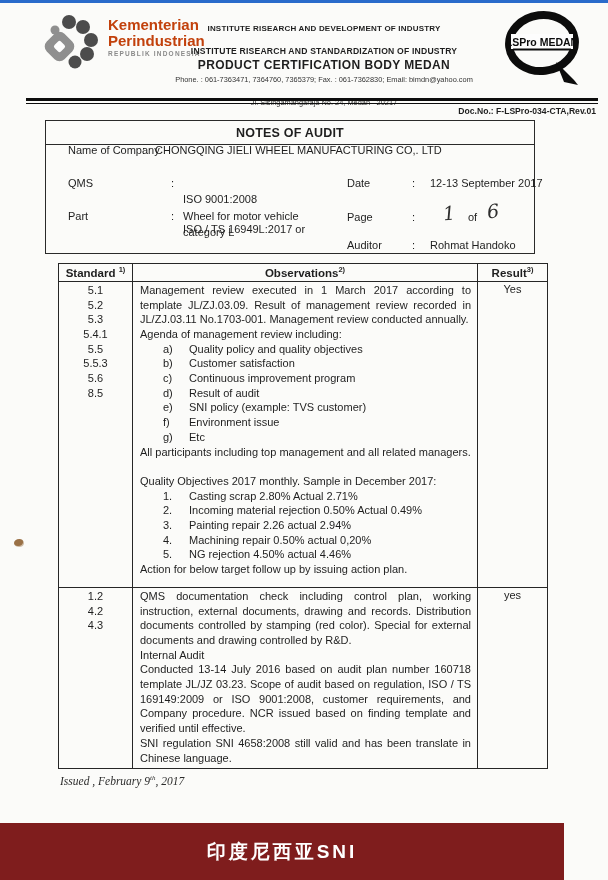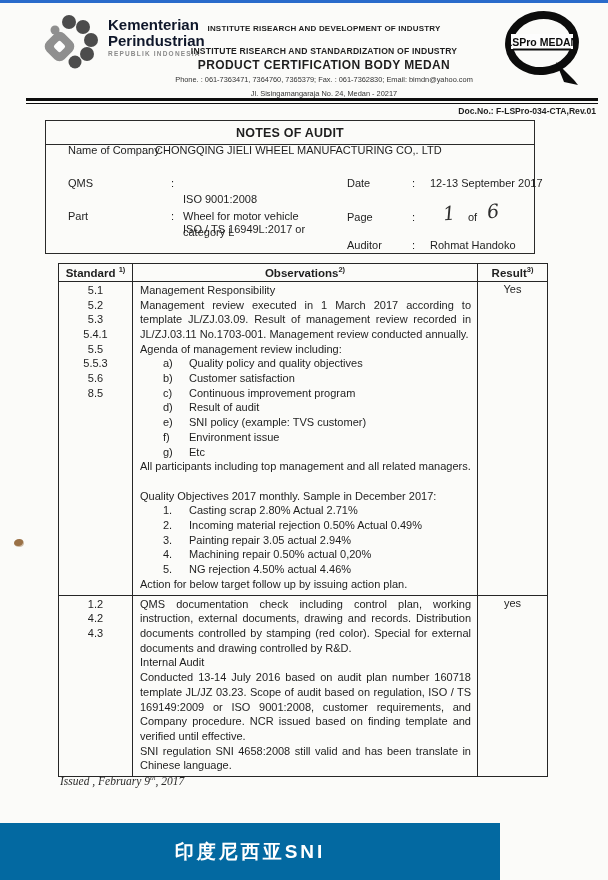--- a/index.html
+++ b/index.html
@@ -9,28 +9,28 @@
     font-family:"Liberation Sans", sans-serif; color:#1e1e1e;
   }
   .abs { position:absolute; }
 
   
   .top-line { left:0; top:0; width:608px; height:3px; background:#2a6bcb; }
 
   
   .ministry-logo { left:42px; top:13px; width:64px; height:56px; }
   .ministry-text { left:108px; top:17px; line-height:1.05; }
-  .ministry-text .l1, .ministry-text .l2 { font-size:15px; font-weight:bold; color:#0f172a; }
+  .ministry-text .l1, .ministry-text .l2 { font-size:15px; font-weight:bold; color:#c2410c; }
   .ministry-text .l3 { font-size:6.5px; letter-spacing:1.2px; color:#8a8a8a; margin-top:2px; font-weight:bold; }
   .org-block { left:140px; top:24px; width:368px; text-align:center; }
   .org-l1 { font-size:8px;  font-weight:bold; letter-spacing:.2px; }
   .org-l2 { font-size:8.6px; font-weight:bold; margin-top:13px; letter-spacing:.2px; }
   .org-l3 { font-size:12px; font-weight:600; margin-top:2px; letter-spacing:.4px; }
   .org-contact { font-size:7.4px; margin-top:3px; color:#333; }
-  .org-address { font-size:7.4px; margin-top:5px; color:#333; }
+  .org-address { font-size:7.4px; margin-top:14px; color:#333; }
   .lspro-logo { left:500px; top:6px; width:86px; height:80px; }
 
   .head-rule { left:26px; top:98px; width:572px; height:6px;
                border-top:3px solid #0d0d0d; border-bottom:1px solid #0d0d0d; }
   .doc-no { right:12px; top:106px; font-size:8.6px; font-weight:bold; }
 
   
   .notes-box { left:45px; top:120px; width:490px; height:134px; border:1.5px solid #2a2a2a; background:transparent; }
   .notes-title-row { border-bottom:1.5px solid #2a2a2a; height:24px; text-align:center; }
   .notes-title { font-size:12.5px; font-weight:bold; line-height:24px; letter-spacing:.2px; }
@@ -58,21 +58,21 @@
   .obs-line.ind .obs-marker { display:inline-block; width:26px; }
   sup { font-size:7.5px; }
 
   
   .issued-line { left:60px; top:774px; font-family:"Liberation Serif", serif; font-style:italic;
                  font-size:11.5px; color:#2b2b2b; }
   .issued-line sup { font-size:7px; }
   .smudge { left:14px; top:539px; width:9px; height:7px; background:#8a5a28; border-radius:60% 40% 55% 45%;
             opacity:.85; box-shadow:1px 1px 0 rgba(138,90,40,.45); }
 
-  .bottom-bar { left:0; top:823px; width:500px; height:57px; background:#0369a1; }
+  .bottom-bar { left:0; top:823px; width:564px; height:57px; background:#7f1d1d; }
   .bottom-bar-text { width:100%; text-align:center; line-height:57px; color:#ffffff;
                      font-size:19px; font-weight:bold; letter-spacing:3px; }
 </style>
 </head>
 <body>
 
 <div class="abs top-line"></div>
 
 <svg class="abs ministry-logo" viewBox="0 0 64 56">
   <g fill="#4c4c4c">
@@ -156,21 +156,20 @@
         <div class="std-item">5.2</div>
         <div class="std-item">5.3</div>
         <div class="std-item">5.4.1</div>
         <div class="std-item">5.5</div>
         <div class="std-item">5.5.3</div>
         <div class="std-item">5.6</div>
         <div class="std-item">8.5</div>
       </div>
     <div class="col-obs">
 
-        <div class="obs-line"><span class="obs-text">Management Responsibility</span></div>
 
         <div class="obs-line"><span class="obs-text">Management review executed in 1 March 2017 according to template JL/ZJ.03.09. Result of management review recorded in JL/ZJ.03.11 No.1703-001. Management review conducted annually.</span></div>
 
         <div class="obs-line"><span class="obs-text">Agenda of management review including:</span></div>
 
         <div class="obs-line ind"><span class="obs-marker">a)</span><span class="obs-text">Quality policy and quality objectives</span></div>
 
         <div class="obs-line ind"><span class="obs-marker">b)</span><span class="obs-text">Customer satisfaction</span></div>
 
         <div class="obs-line ind"><span class="obs-marker">c)</span><span class="obs-text">Continuous improvement program</span></div>
@@ -186,21 +185,21 @@
         <div class="obs-line"><span class="obs-text">All participants including top management and all related managers.</span></div>
 
         <div class="obs-line"><span class="obs-text"></span></div>
 
         <div class="obs-line"><span class="obs-text">Quality Objectives 2017 monthly. Sample in December 2017:</span></div>
 
         <div class="obs-line ind"><span class="obs-marker">1.</span><span class="obs-text">Casting scrap 2.80% Actual 2.71%</span></div>
 
         <div class="obs-line ind"><span class="obs-marker">2.</span><span class="obs-text">Incoming material rejection 0.50% Actual 0.49%</span></div>
 
-        <div class="obs-line ind"><span class="obs-marker">3.</span><span class="obs-text">Painting repair 3.05 actual 2.94%</span></div>
+        <div class="obs-line ind"><span class="obs-marker">3.</span><span class="obs-text">Painting repair 2.26 actual 2.94%</span></div>
 
         <div class="obs-line ind"><span class="obs-marker">4.</span><span class="obs-text">Machining repair 0.50% actual 0,20%</span></div>
 
         <div class="obs-line ind"><span class="obs-marker">5.</span><span class="obs-text">NG rejection 4.50% actual 4.46%</span></div>
 
         <div class="obs-line"><span class="obs-text">Action for below target follow up by issuing action plan.</span></div>
       </div>
     <div class="col-res">Yes</div>
   </div>
 

